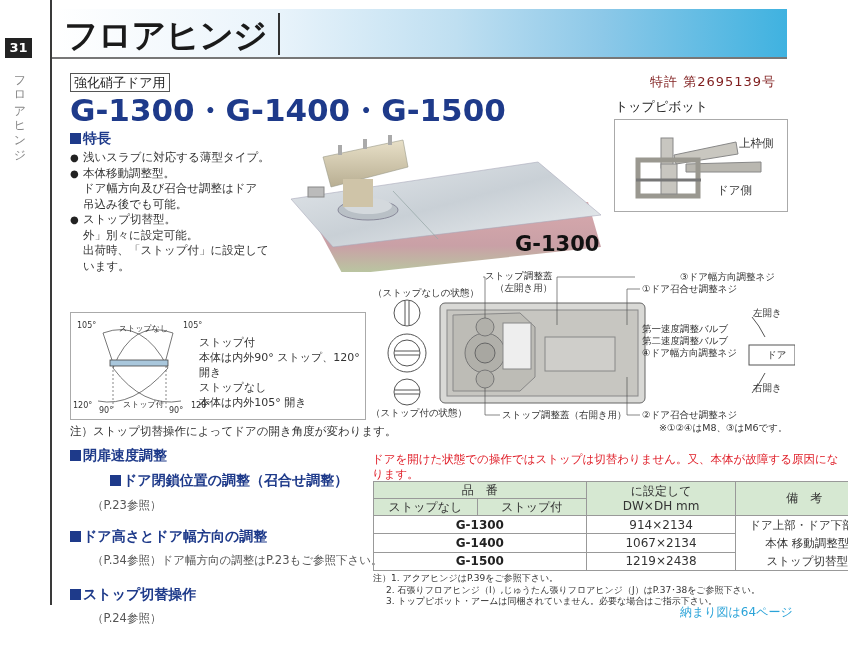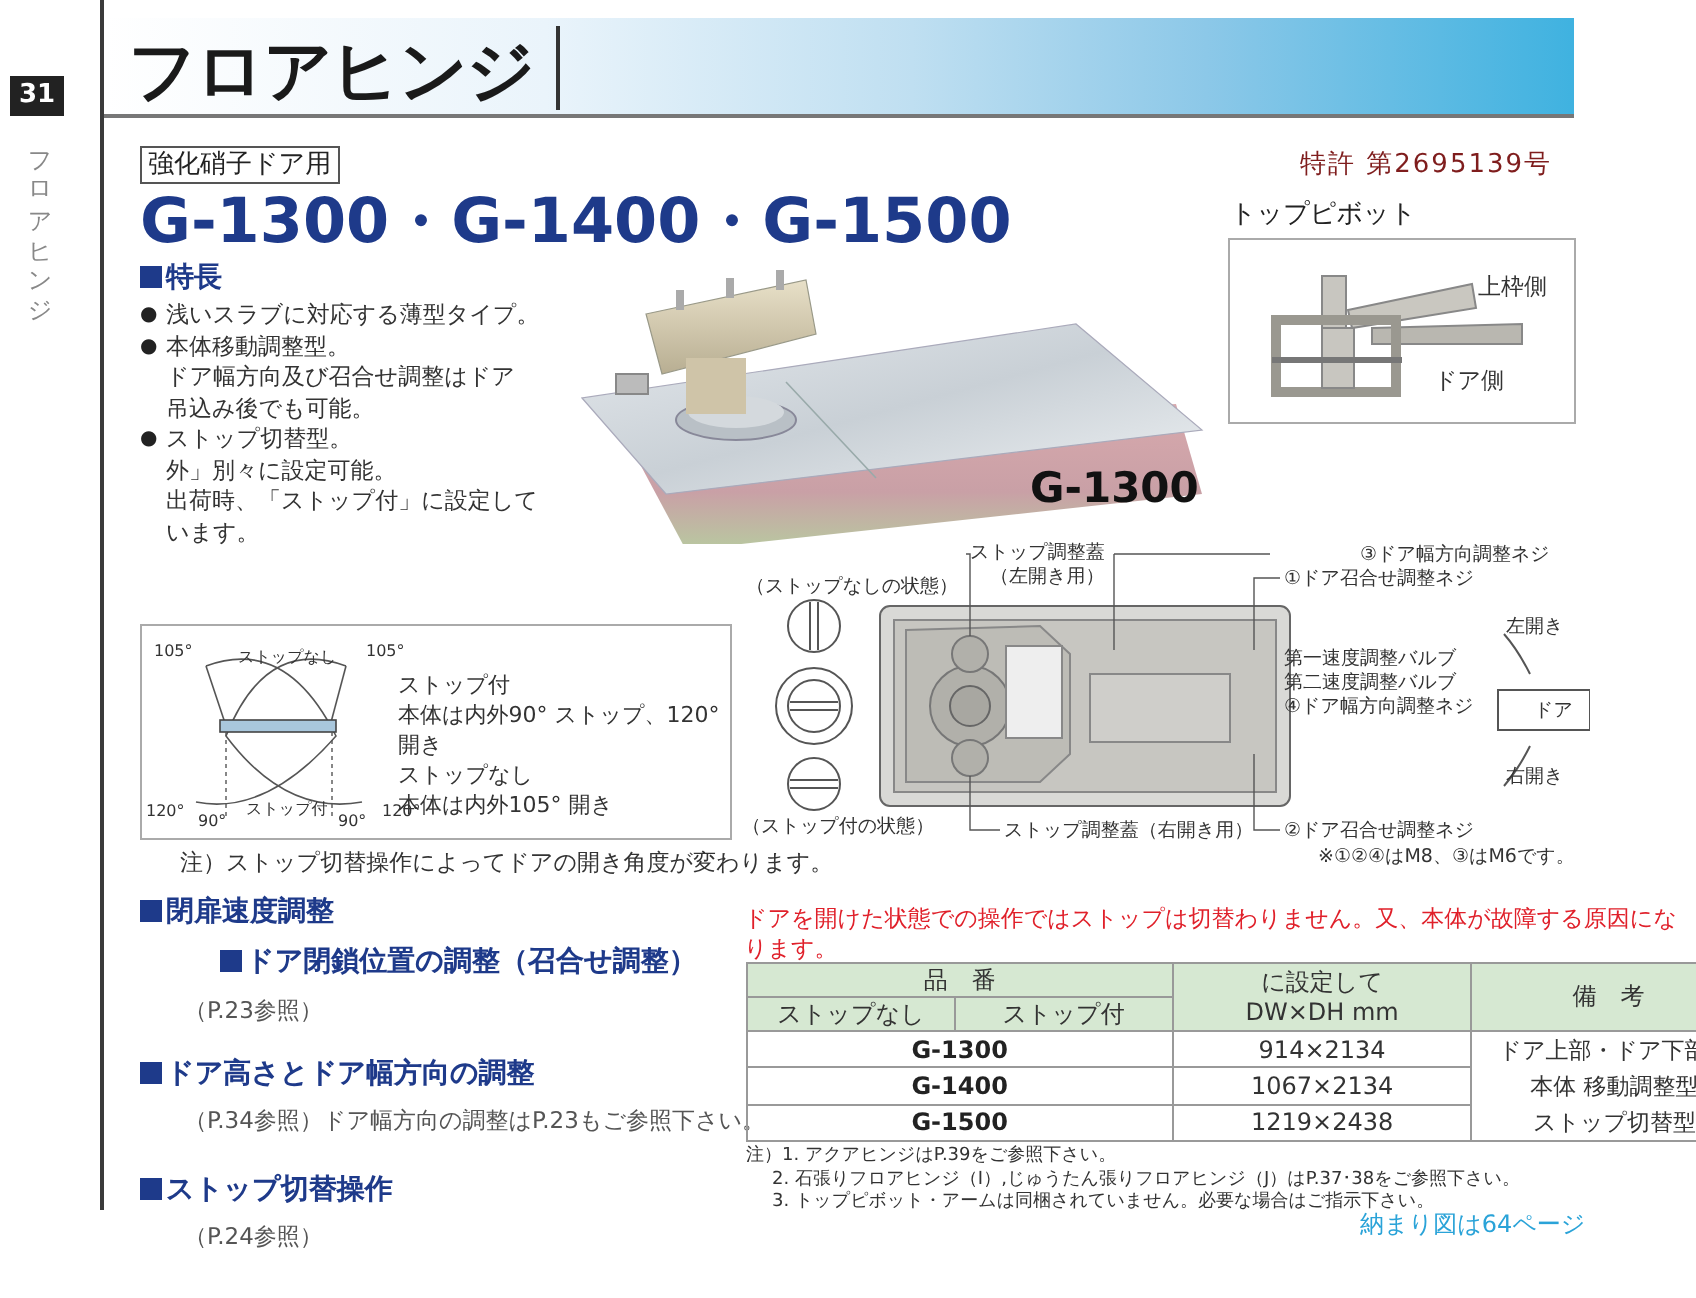--- a/index.html
+++ b/index.html
@@ -32,21 +32,21 @@
 
   .product-photo { position:absolute; left:283px; top:127px; width:330px; height:145px; }
   .g1300-label { position:absolute; left:515px; top:232px; font-size:21px; font-weight:bold; color:#111; }
 
   .top-pivot-title { position:absolute; left:615px; top:98px; font-size:13px; color:#222; }
   .top-pivot-box { position:absolute; left:614px; top:119px; width:174px; height:93px; border:1px solid #aaa; background:#fff;padding-left:11px; }
   .tp-label { position:absolute; font-size:11.5px; color:#333; }
 
   .angle-box { position:absolute; left:70px; top:312px; width:296px; height:108px; border:1px solid #aaa; background:#fff; }
   .angle-text { position:absolute; left:128px; top:22px; font-size:11px; line-height:15px; color:#333; }
-  .angle-note { position:absolute; left:70px; top:424px; font-size:11.5px; color:#333;margin-left:20px; }
+  .angle-note { position:absolute; left:70px; top:424px; font-size:11.5px; color:#333; }
   .a-lbl { position:absolute; font-size:8px; color:#333; }
 
   .diagram { position:absolute; left:365px; top:265px; width:430px; height:170px; }
   .dlabel { position:absolute; font-size:9.5px; color:#333; white-space:nowrap; }
 
   .ref { position:absolute; font-size:11.5px; color:#555; }
 
   .warn { position:absolute; left:372px; top:452px; font-size:11.5px; color:#e0202a; }
 
   table.spec { position:absolute; left:373px; top:481px; width:500px; border-collapse:collapse; font-size:12px; color:#333; }

